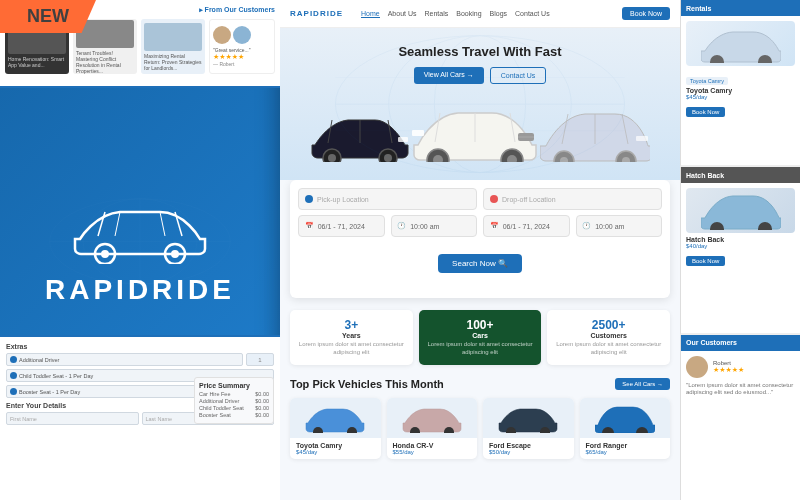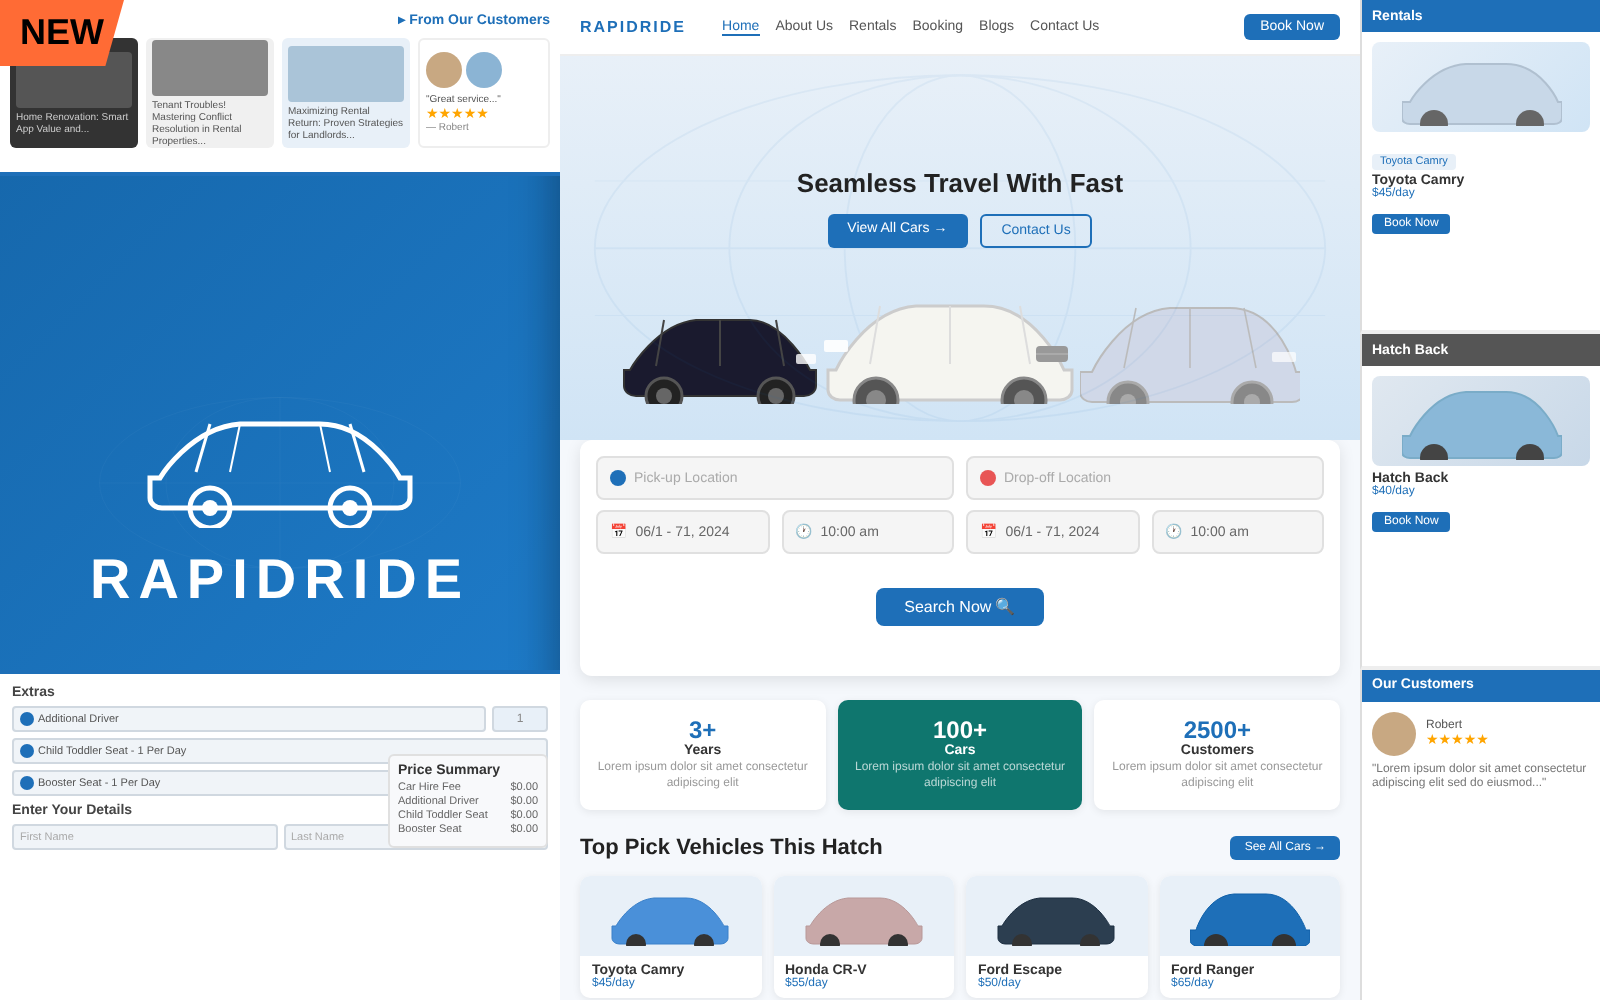--- a/index.html
+++ b/index.html
@@ -11,24 +11,24 @@
       background: #e8eef5;
       position: relative;
     }
 
     
     .new-badge {
       position: absolute;
       top: 0;
       left: 0;
       background: #ff6b35;
-      color: #000000;
+      color: #404040;
       font-weight: bold;
       font-size: 18px;
-      padding: 6px 10px;
+      padding: 6px 27px;
       z-index: 100;
       clip-path: polygon(0 0, 100% 0, 85% 100%, 0 100%);
     }
 
     
     .main-container {
       width: 800px;
       height: 500px;
       display: flex;
       position: relative;
@@ -135,21 +135,20 @@
       padding: 15px 15px 10px;
       position: relative;
       text-align: center;
     }
 
     .hero-title {
       font-size: 13px;
       color: #222;
       font-weight: bold;
       line-height: 1.4;
-      margin-top: 40px;
     }
 
     .hero-subtitle {
       color: #1e6fb8;
       font-weight: bold;
     }
 
     .hero-cars {
       display: flex;
       justify-content: center;
@@ -221,21 +220,21 @@
     .stat-card {
       flex: 1;
       background: white;
       border-radius: 5px;
       padding: 8px;
       box-shadow: 0 1px 4px rgba(0,0,0,0.08);
       text-align: center;
     }
 
     .stat-card.blue {
-      background: #0f766e;
+      background: #14532d;
     }
 
     .stat-number {
       font-size: 12px;
       font-weight: bold;
       color: #1e6fb8;
     }
 
     .stat-card.blue .stat-number {
       color: white;
@@ -847,21 +846,21 @@
       </div>
       <div class="stat-card">
         <div class="stat-number">2500+</div>
         <div class="stat-label">Customers</div>
         <div class="stat-desc">Lorem ipsum dolor sit amet consectetur adipiscing elit</div>
       </div>
     </div>
 
     <div class="top-pick-section">
       <div class="section-header">
-        <span class="section-title">Top Pick Vehicles This Hatch</span>
+        <span class="section-title">Top Pick Vehicles This Month</span>
         <span class="see-all-btn">See All Cars →</span>
       </div>
       <div class="cars-grid">
 
         <div class="car-card">
           <div class="car-card-img">
             <svg width="60" height="30" viewBox="0 0 60 30">
               <path d="M3,20 C3,20 10,7 22,6 L38,6 C50,6 57,20 57,20 L59,20 L59,26 C59,28 57,29 55,29 L5,29 C3,29 1,28 1,26 L1,20 Z" fill="#4a90d9" stroke="#3a80c9" stroke-width="0.5"></path>
               <circle cx="13" cy="29" r="5" fill="#333"></circle>
               <circle cx="47" cy="29" r="5" fill="#333"></circle>

